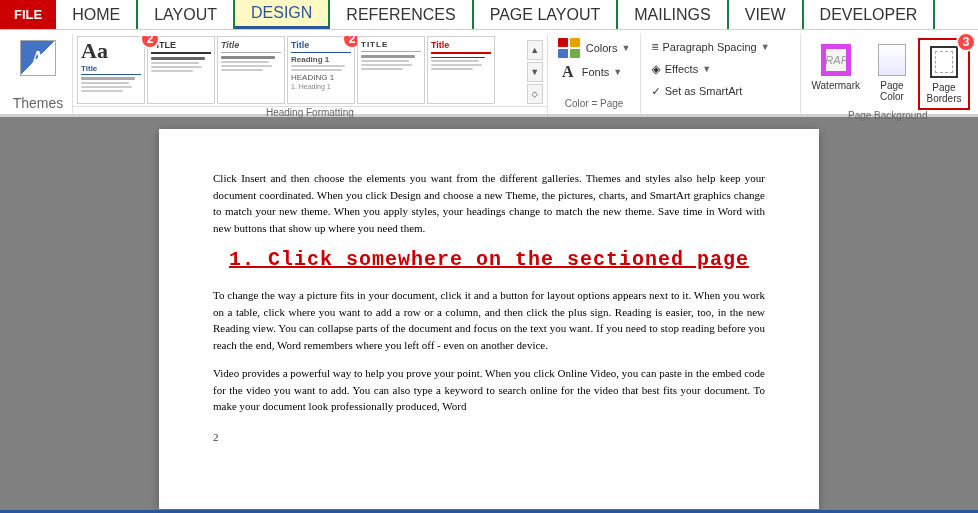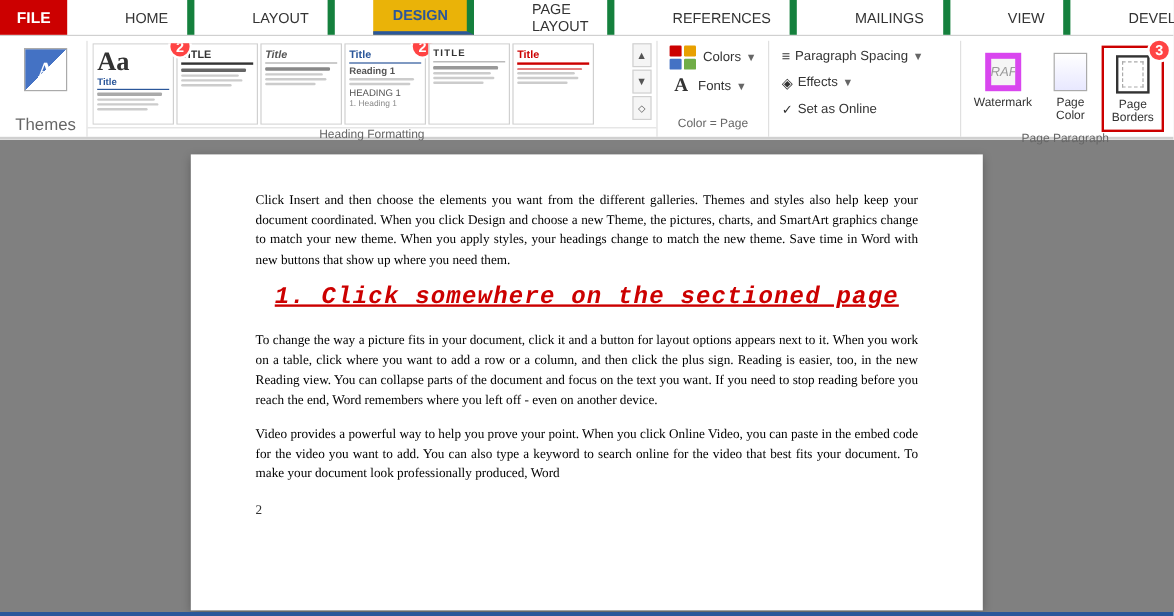--- a/index.html
+++ b/index.html
@@ -2,24 +2,24 @@
 <html><head>
   <meta charset="utf-8">
   <style>
     * { margin: 0; padding: 0; box-sizing: border-box; }
     body { font-family: 'Segoe UI', Arial, sans-serif; font-size: 12px; background: #f0f0f0; width: 978px; height: 513px; overflow: hidden; }
 
     
     .ribbon { background: #fff; border-bottom: 1px solid #d0d0d0; }
 
     
-    .tab-bar { display: flex; align-items: stretch; height: 30px; background: #fff; border-bottom: 1px solid #d0d0d0; gap: 32px; }
+    .tab-bar { display: flex; align-items: stretch; height: 30px; background: #fff; border-bottom: 1px solid #d0d0d0; }
     .file-btn { background: #c00; color: #fff; font-weight: bold; font-size: 13px; padding: 0 14px; display: flex; align-items: center; cursor: pointer; border: none; }
-    .tab { padding: 0 16px; display: flex; align-items: center; font-size: 12px; cursor: pointer; color: #333; border-right: 6px solid #15803d; }
-    .tab.active { background: #eab308; border-bottom: 3px solid #2b579a; color: #2b579a; font-weight: bold; }
+    .tab { padding: 0 16px; display: flex; align-items: center; font-size: 16px; cursor: pointer; color: #333; border-right: 2px solid #15803d; }
+    .tab.active { background: #fef9c3; border-bottom: 3px solid #2b579a; color: #2b579a; font-weight: normal; }
 
     
     .ribbon-content { display: flex; align-items: stretch; height: 86px; padding: 4px 4px 0 4px; background: #fff; border-bottom: 2px solid #d0d0d0; }
 
     
     .ribbon-section { display: flex; flex-direction: column; align-items: center; padding: 0 8px; border-right: 1px solid #e0e0e0; }
     .ribbon-section-label { font-size: 14px; color: #666; margin-top: auto; padding-bottom: 3px; }
 
     .themes-btn { display: flex; flex-direction: column; align-items: center; padding: 4px 6px; cursor: pointer; }
     .themes-icon { width: 40px; height: 40px; display: flex; align-items: center; justify-content: center; }
@@ -52,51 +52,51 @@
     .page-bg-icon { width: 36px; height: 36px; display: flex; align-items: center; justify-content: center; }
     .watermark-icon { width: 30px; height: 32px; border: 5px solid #d946ef; background: #f5f5f5; display: flex; align-items: center; justify-content: center; font-size: 11px; color: #999; font-style: italic; overflow: hidden; }
     .page-color-icon { width: 28px; height: 32px; background: linear-gradient(to bottom, #fff 0%, #e8e8ff 100%); border: 1px solid #aaa; }
     .page-borders-icon { width: 28px; height: 32px; border: 2px solid #333; background: #fff; display: flex; align-items: center; justify-content: center; }
     .page-borders-inner { width: 18px; height: 22px; border: 1px dashed #aaa; }
     .page-bg-label { font-size: 10px; color: #333; text-align: center; margin-top: 2px; white-space: nowrap; }
     .page-bg-section-label { font-size: 10px; color: #666; text-align: center; margin-top: auto; padding-bottom: 3px; }
 
     
     .document-area { background: #808080; padding: 12px; height: calc(513px - 120px); overflow-y: auto; display: flex; justify-content: center; }
-    .document-page { background: #fff; width: 660px; min-height: 380px; padding: 30px 54px; box-shadow: 0 2px 8px rgba(0,0,0,0.3); position: relative; }
+    .document-page { background: #fff; width: 660px; min-height: 380px; padding: 41px 54px; box-shadow: 0 2px 8px rgba(0,0,0,0.3); position: relative; }
     .doc-text { font-size: 11px; color: #000; line-height: 1.5; margin-bottom: 12px; text-align: justify; font-family: 'Times New Roman', serif; }
-    .doc-instruction { font-size: 20px; font-weight: bold; color: #c00; text-align: center; margin: 8px 0 16px 0; font-family: 'Courier New', monospace; text-decoration: underline; letter-spacing: 1px; font-style: italic; }
+    .doc-instruction { font-size: 20px; font-weight: bold; color: #c00; text-align: center; margin: 8px 0 16px 0; font-family: 'Courier New', monospace; text-decoration: underline; letter-spacing: 1px; }
     .page-number { font-size: 11px; color: #333; text-align: left; margin-top: 16px; font-family: 'Times New Roman', serif; }
 
     
     .status-bar { height: 22px; background: #2b579a; display: flex; align-items: center; padding: 0 8px; justify-content: space-between; }
 
     
     .step-badge { position: absolute; width: 20px; height: 20px; border-radius: 50%; background: #ff4444; color: #fff; font-size: 12px; font-weight: bold; display: flex; align-items: center; justify-content: center; border: 2px solid #fff; }
 
     
     .gallery-wrapper { display: flex; flex-direction: column; flex: 1; border-right: 1px solid #e0e0e0; }
     .gallery-title { font-size: 10px; color: #666; text-align: center; padding-bottom: 2px; border-top: 1px solid #e0e0e0; }
-    .gallery-body { display: flex; flex: 1; align-items: flex-start; padding: 2px 4px; }
+    .gallery-body { display: flex; flex: 1; align-items: flex-end; padding: 2px 4px; }
 
     
     .red-outline { border: 2px solid #c00 !important; }
   </style>
 </head>
 <body>
 
 <div class="ribbon">
 
   <div class="tab-bar">
     <button class="file-btn">FILE</button>
     <div class="tab">HOME</div>
     <div class="tab">LAYOUT</div>
     <div class="tab active">DESIGN</div>
+    <div class="tab">REFERENCES</div>
     <div class="tab">PAGE LAYOUT</div>
-    <div class="tab">REFERENCES</div>
     <div class="tab">MAILINGS</div>
     <div class="tab">VIEW</div>
     <div class="tab">DEVELOPER</div>
   </div>
 
   <div class="ribbon-content">
 
     <div class="ribbon-section">
       <div class="themes-btn">
         <div class="themes-icon">
@@ -202,21 +202,21 @@
         <span>Paragraph Spacing</span>
         <span class="dropdown-arrow">▼</span>
       </div>
       <div class="para-btn">
         <span style="font-size:12px;">◈</span>
         <span>Effects</span>
         <span class="dropdown-arrow">▼</span>
       </div>
       <div class="set-default-btn">
         <span class="checkmark">✓</span>
-        <span>Set as Online</span>
+        <span>Set as SmartArt</span>
       </div>
       <div class="para-section-label"></div>
     </div>
 
     <div class="page-bg-section">
       <div class="page-bg-btns">
         <div class="page-bg-btn">
           <div class="page-bg-icon">
             <div class="watermark-icon">DRAFT</div>
           </div>
@@ -231,21 +231,21 @@
         <div class="page-bg-btn red-outline" style="position:relative;">
           <div class="page-bg-icon">
             <div class="page-borders-icon">
               <div class="page-borders-inner"></div>
             </div>
           </div>
           <div class="page-bg-label">Page<br>Borders</div>
           <div class="step-badge" style="position:absolute;top:-8px;right:-8px;">3</div>
         </div>
       </div>
-      <div class="page-bg-section-label">Page Paragraph</div>
+      <div class="page-bg-section-label">Page Background</div>
     </div>
 
   </div>
 </div>
 
 <div class="document-area">
   <div class="document-page">
     <p class="doc-text">Click Insert and then choose the elements you want from the different galleries. Themes and styles also help keep your document coordinated. When you click Design and choose a new Theme, the pictures, charts, and SmartArt graphics change to match your new theme. When you apply styles, your headings change to match the new theme. Save time in Word with new buttons that show up where you need them.</p>
     <div class="doc-instruction">1. Click somewhere on the sectioned page</div>
     <p class="doc-text">To change the way a picture fits in your document, click it and a button for layout options appears next to it. When you work on a table, click where you want to add a row or a column, and then click the plus sign. Reading is easier, too, in the new Reading view. You can collapse parts of the document and focus on the text you want. If you need to stop reading before you reach the end, Word remembers where you left off - even on another device.</p>

